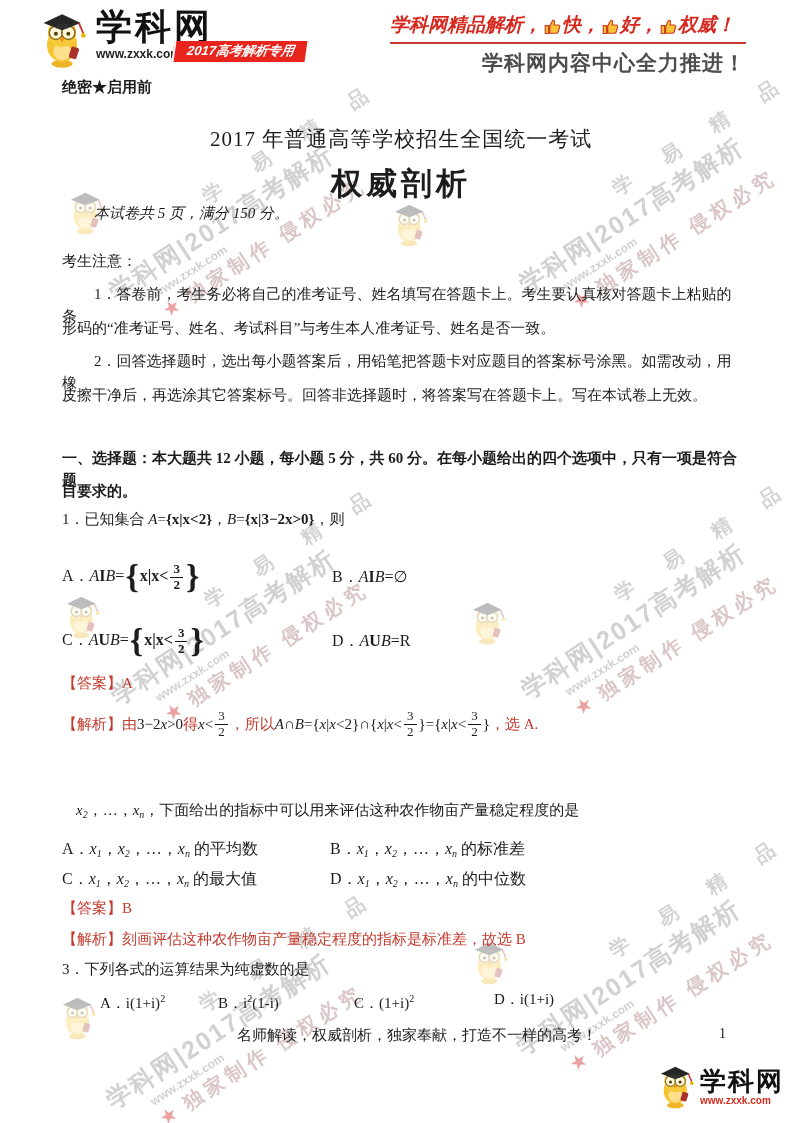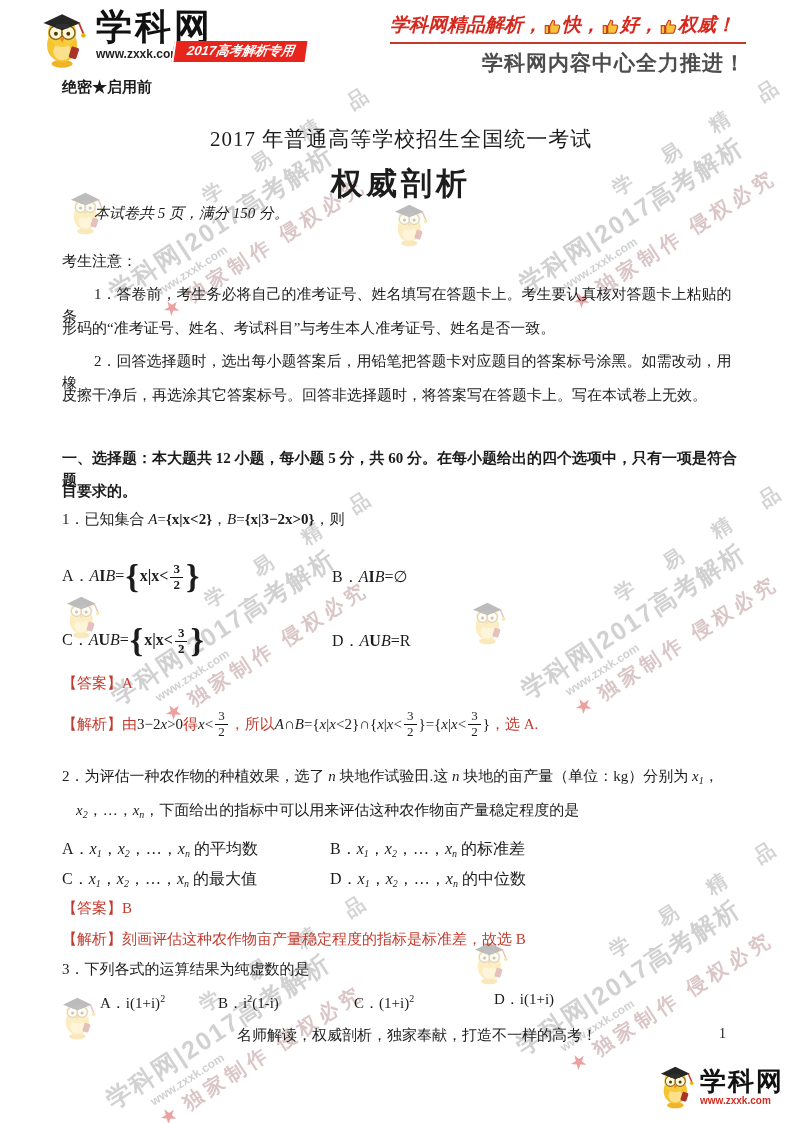--- a/index.html
+++ b/index.html
@@ -280,21 +280,20 @@
         <span class="sg-i">x</span>
         <span class="sg-t">&lt;</span>
         <span class="frac">
           <span class="num">3</span>
           <span class="den">2</span>
         </span>
         <span class="sg-t">}</span>
         <span class="sg-r">，选 A.</span>
       </div>
 
-    <div class="abs q2l1"><span class="sg-t">2．为评估一种农作物的种植效果，选了 </span><span class="sg-i">n</span><span class="sg-t"> 块地作试验田.这 </span><span class="sg-i">n</span><span class="sg-t"> 块地的亩产量（单位：kg）分别为 </span><span class="sg-i">x</span><span class="sg-sub">1</span><span class="sg-t">，</span></div>
     <div class="abs q2l2 indent1"><span class="sg-i">x</span><span class="sg-sub">2</span><span class="sg-t">，…，</span><span class="sg-i">x</span><span class="sg-sub">n</span><span class="sg-t">，下面给出的指标中可以用来评估这种农作物亩产量稳定程度的是</span></div>
     <div class="optrow q2opts q2row1">
       <div class="col1"><span class="sg-t">A．</span><span class="sg-i">x</span><span class="sg-sub">1</span><span class="sg-t">，</span><span class="sg-i">x</span><span class="sg-sub">2</span><span class="sg-t">，…，</span><span class="sg-i">x</span><span class="sg-sub">n</span><span class="sg-t"> 的平均数</span></div>
       <div><span class="sg-t">B．</span><span class="sg-i">x</span><span class="sg-sub">1</span><span class="sg-t">，</span><span class="sg-i">x</span><span class="sg-sub">2</span><span class="sg-t">，…，</span><span class="sg-i">x</span><span class="sg-sub">n</span><span class="sg-t"> 的标准差</span></div>
     </div>
     <div class="optrow q2opts q2row2">
       <div class="col1"><span class="sg-t">C．</span><span class="sg-i">x</span><span class="sg-sub">1</span><span class="sg-t">，</span><span class="sg-i">x</span><span class="sg-sub">2</span><span class="sg-t">，…，</span><span class="sg-i">x</span><span class="sg-sub">n</span><span class="sg-t"> 的最大值</span></div>
       <div><span class="sg-t">D．</span><span class="sg-i">x</span><span class="sg-sub">1</span><span class="sg-t">，</span><span class="sg-i">x</span><span class="sg-sub">2</span><span class="sg-t">，…，</span><span class="sg-i">x</span><span class="sg-sub">n</span><span class="sg-t"> 的中位数</span></div>
     </div>
     <div class="abs q2ans red">【答案】B</div>

